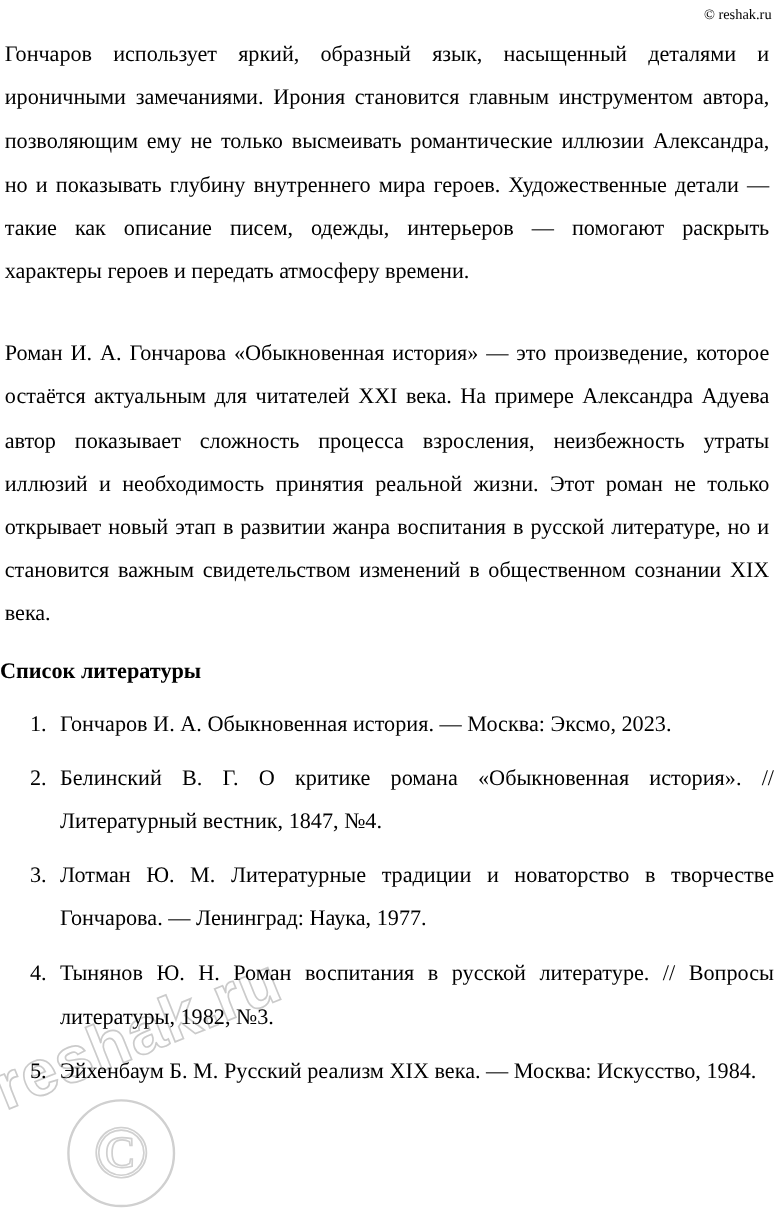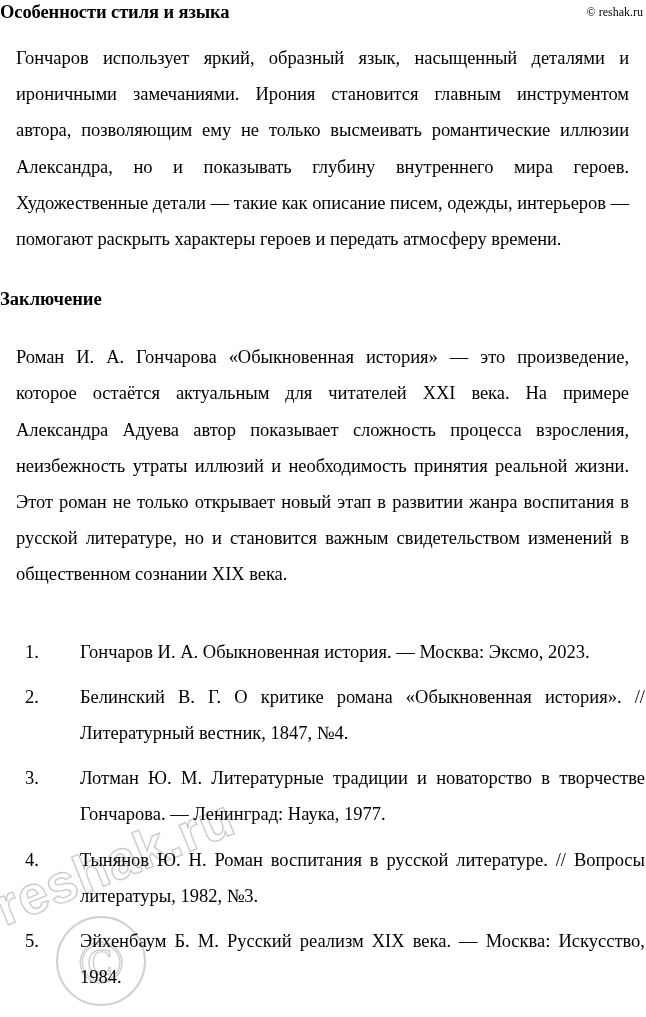--- a/index.html
+++ b/index.html
@@ -95,21 +95,21 @@
   .copyright {
     position: absolute;
     right: 2px;
     top: 2px;
     font-size: 12px;
     line-height: 20px;
     white-space: nowrap;
   }
 
   p.body-par {
-    margin: 16px;
+    margin: 4px;
     font-size: 18.5px;
     line-height: 36.2px;
     text-align: justify;
     text-justify: inter-word;
     letter-spacing: -0.05px;
   }
 
   h2.section-heading {
     font-size: 18.5px;
     font-weight: bold;
@@ -125,21 +125,21 @@
 
   ol.ref-list {
     margin: 0;
     padding: 0;
     list-style: none;
     counter-reset: refitem;
   }
   ol.ref-list > li {
     position: relative;
     counter-increment: refitem;
-    padding-left: 80px;
+    padding-left: 50px;
     font-size: 18.5px;
     line-height: 36.2px;
     text-align: justify;
     text-justify: inter-word;
     margin-top: 9px;
   }
   ol.ref-list > li:first-child { margin-top: 13px; }
   ol.ref-list > li::before {
     content: counter(refitem) ".";
     position: absolute;
@@ -158,36 +158,35 @@
 <div id="page">
 
   <div class="watermark-layer">
     <div class="wm-text">reshak.ru</div>
     <div class="wm-circle-c">©</div>
   </div>
 
   <div class="content">
 
     <div class="header-row">
-      <h2 class="doc-heading">Особенности стиля и языка</h2>
       <span class="copyright">© reshak.ru</span>
     </div>
 
     <p class="body-par">Гончаров использует яркий, образный язык, насыщенный деталями и ироничными замечаниями. Ирония становится главным инструментом автора, позволяющим ему не только высмеивать романтические иллюзии Александра, но и показывать глубину внутреннего мира героев. Художественные детали — такие как описание писем, одежды, интерьеров — помогают раскрыть характеры героев и передать атмосферу времени.</p>
 
     <div class="gap-par-head"></div>
 
-    <h2 class="section-heading">Заключение</h2>
 
     <div class="gap-head-par"></div>
 
     <p class="body-par">Роман И. А. Гончарова «Обыкновенная история» — это произведение, которое остаётся актуальным для читателей XXI века. На примере Александра Адуева автор показывает сложность процесса взросления, неизбежность утраты иллюзий и необходимость принятия реальной жизни. Этот роман не только открывает новый этап в развитии жанра воспитания в русской литературе, но и становится важным свидетельством изменений в общественном сознании XIX века.</p>
 
     <div class="gap-par-head2"></div>
 
+    <h2 class="section-heading">Список литературы</h2>
 
     <ol class="ref-list">
       <li>
         <span class="li-text">Гончаров И. А. Обыкновенная история. — Москва: Эксмо, 2023.</span>
       </li>
       <li>
         <span class="li-text">Белинский В. Г. О критике романа «Обыкновенная история». // Литературный вестник, 1847, №4.</span>
       </li>
       <li>
         <span class="li-text">Лотман Ю. М. Литературные традиции и новаторство в творчестве Гончарова. — Ленинград: Наука, 1977.</span>

